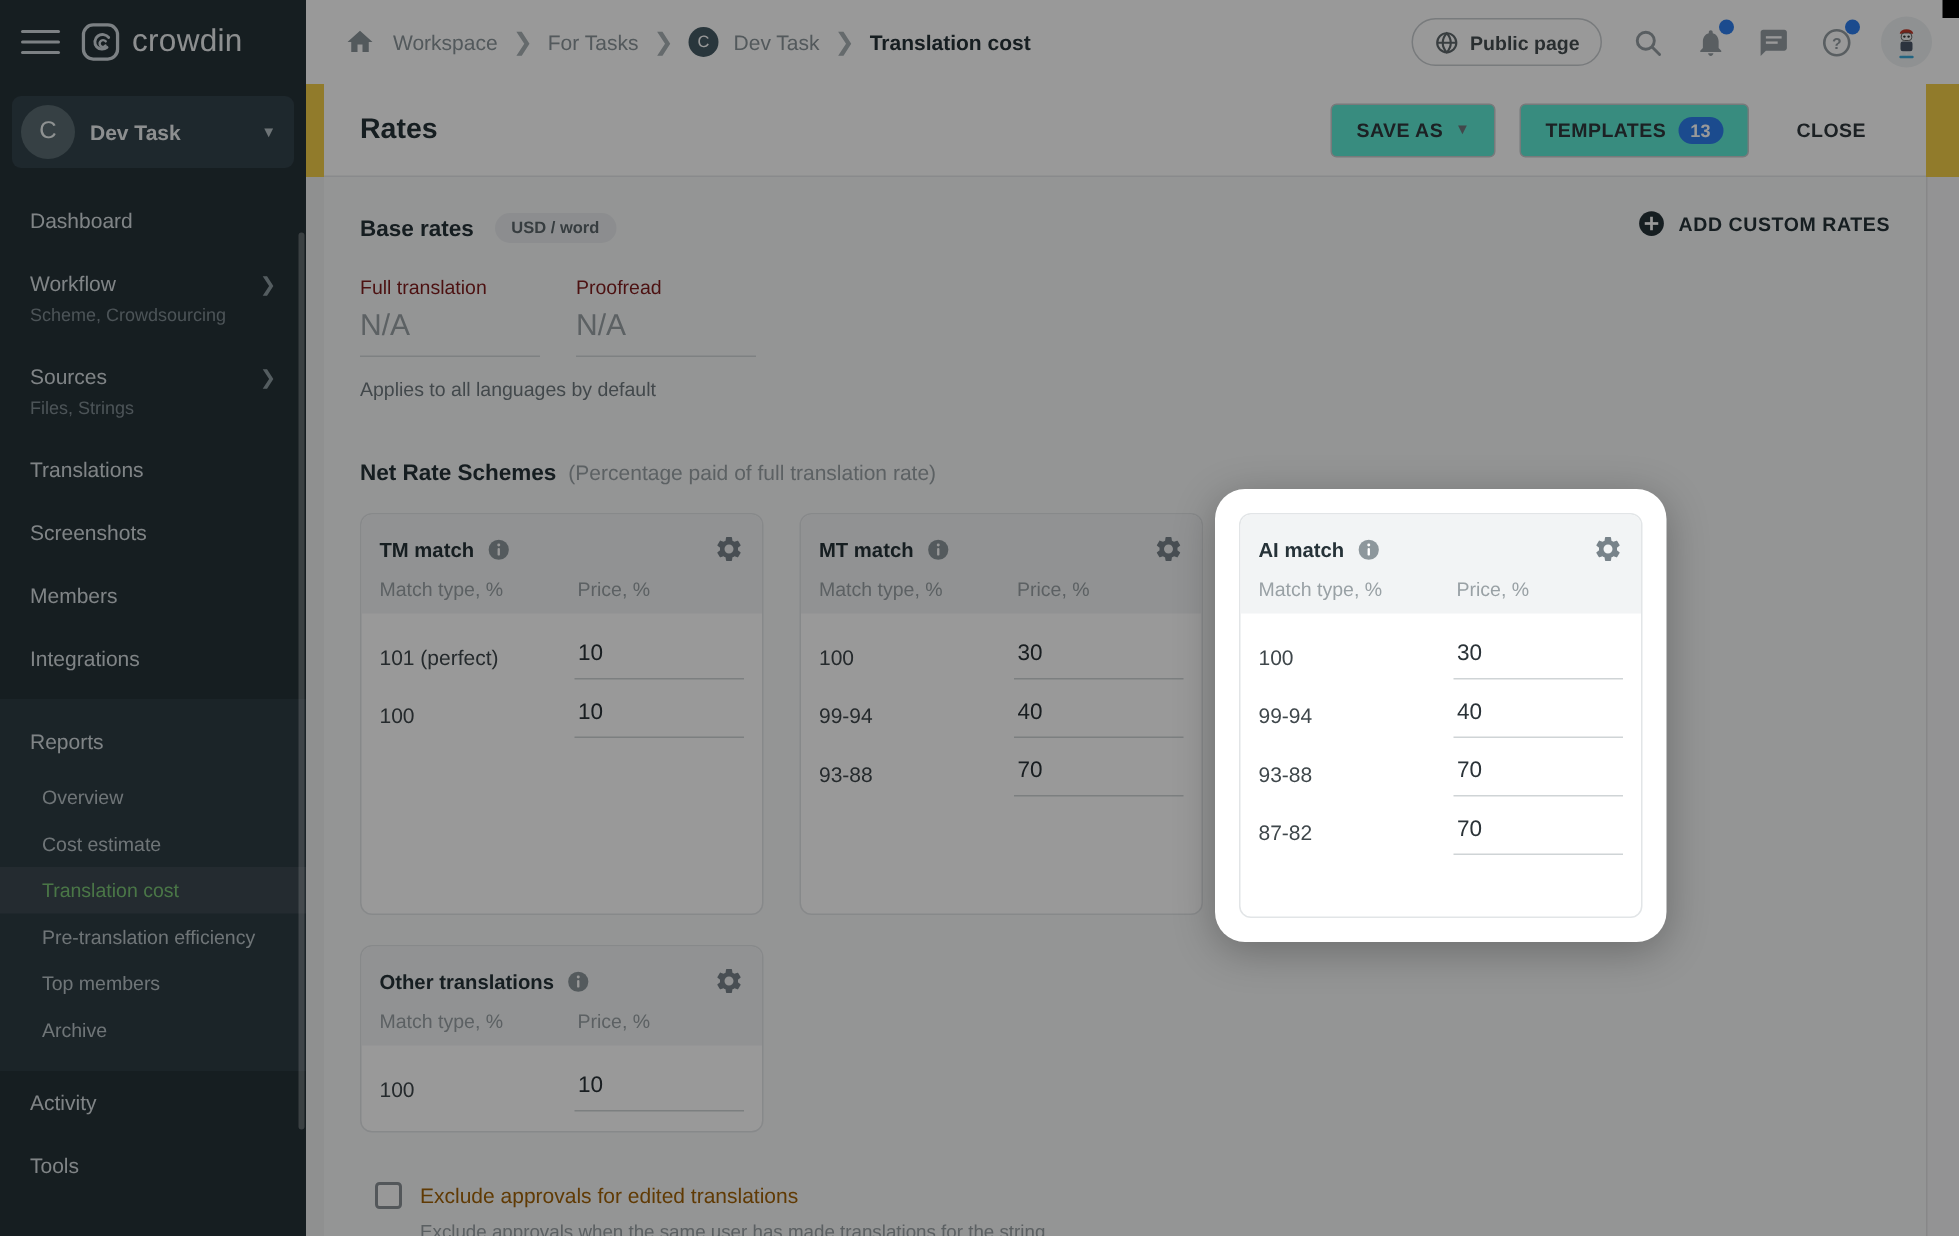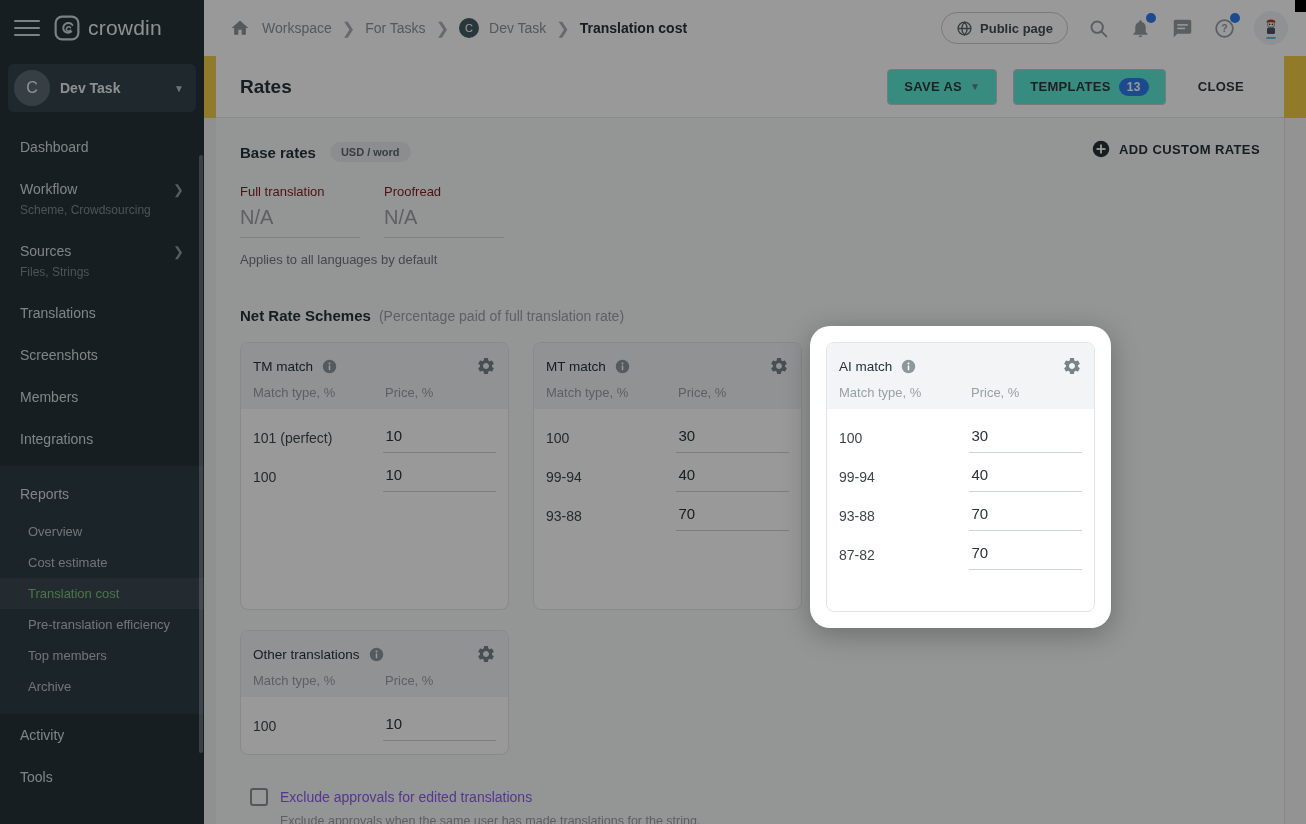--- a/index.html
+++ b/index.html
@@ -66,37 +66,37 @@
   .base-note { margin-top:14px; font-size:13px; color:#6f797e; }
   .add-custom { position:absolute; right:24px; top:22px; display:flex; align-items:center; gap:9px; font-size:13px; font-weight:bold; color:#263238; letter-spacing:.4px; cursor:pointer; }
 
   .net-head { margin-top:40px; display:flex; align-items:baseline; gap:8px; }
   .net-sub { font-size:14px; color:#9aa2a6; }
 
   .cards-row { display:flex; gap:24px; margin-top:18px; align-items:flex-start; }
   .card { width:269px; background:#fff; border:1px solid #e2e5e7; border-radius:8px; overflow:hidden; }
   .card-head { background:#f2f4f5; padding:13px 12px 9px; }
   .ch-title-row { display:flex; align-items:center; }
-  .ch-title { font-size:13.5px; font-weight:normal; color:#263238; }
+  .ch-title { font-size:13.5px; font-weight:bold; color:#263238; }
   .ch-title-row .info { margin-left:8px; }
   .ch-gear { margin-left:auto; cursor:pointer; display:flex; }
   .ch-cols { display:flex; margin-top:9px; font-size:13px; color:#99a1a5; }
   .ch-cols .c1 { width:132px; }
   .card-body { padding:14px 12px 4px; }
   .rate-row { display:flex; align-items:flex-start; margin-bottom:9px; }
   .rate-row .r-label { width:132px; font-size:14px; color:#3f474b; padding-top:7px; }
   .rate-row .r-value { width:114px; font-size:15px; color:#2b3338; padding:4px 0 8px 2px; border-bottom:1px solid #cfd4d6; cursor:text; }
   .card.tall { height:268px; }
   .spotlight { position:relative; z-index:1001; background:#ffffff; border-radius:20px; padding:16px; margin:-16px; box-shadow:0 6px 28px rgba(0,0,0,0.28); }
   .spotlight .card { height:270px; }
 
   .check-row { margin-top:33px; padding-left:10px; }
   .check-line { display:flex; align-items:center; gap:12px; cursor:pointer; }
   .checkbox { width:18px; height:18px; border:2px solid #8b9297; border-radius:3px; background:#fdfdfd; }
-  .check-label { font-size:14px; color:#8b5cf6; }
+  .check-label { font-size:14px; color:#a16207; }
   .check-hint { margin-top:8px; padding-left:30px; font-size:12.5px; color:#98a0a4; }
 
   
   .dim-overlay { position:fixed; left:0; top:0; width:1306px; height:824px; background:rgba(0,0,0,0.40); z-index:1000; pointer-events:none; }
   .cursor-mark { position:absolute; right:0; top:0; width:11px; height:12px; background:#000; z-index:1200; }
 
   svg { display:block; }
   .hidden-defs { position:absolute; width:0; height:0; }
 </style>
 </head>

